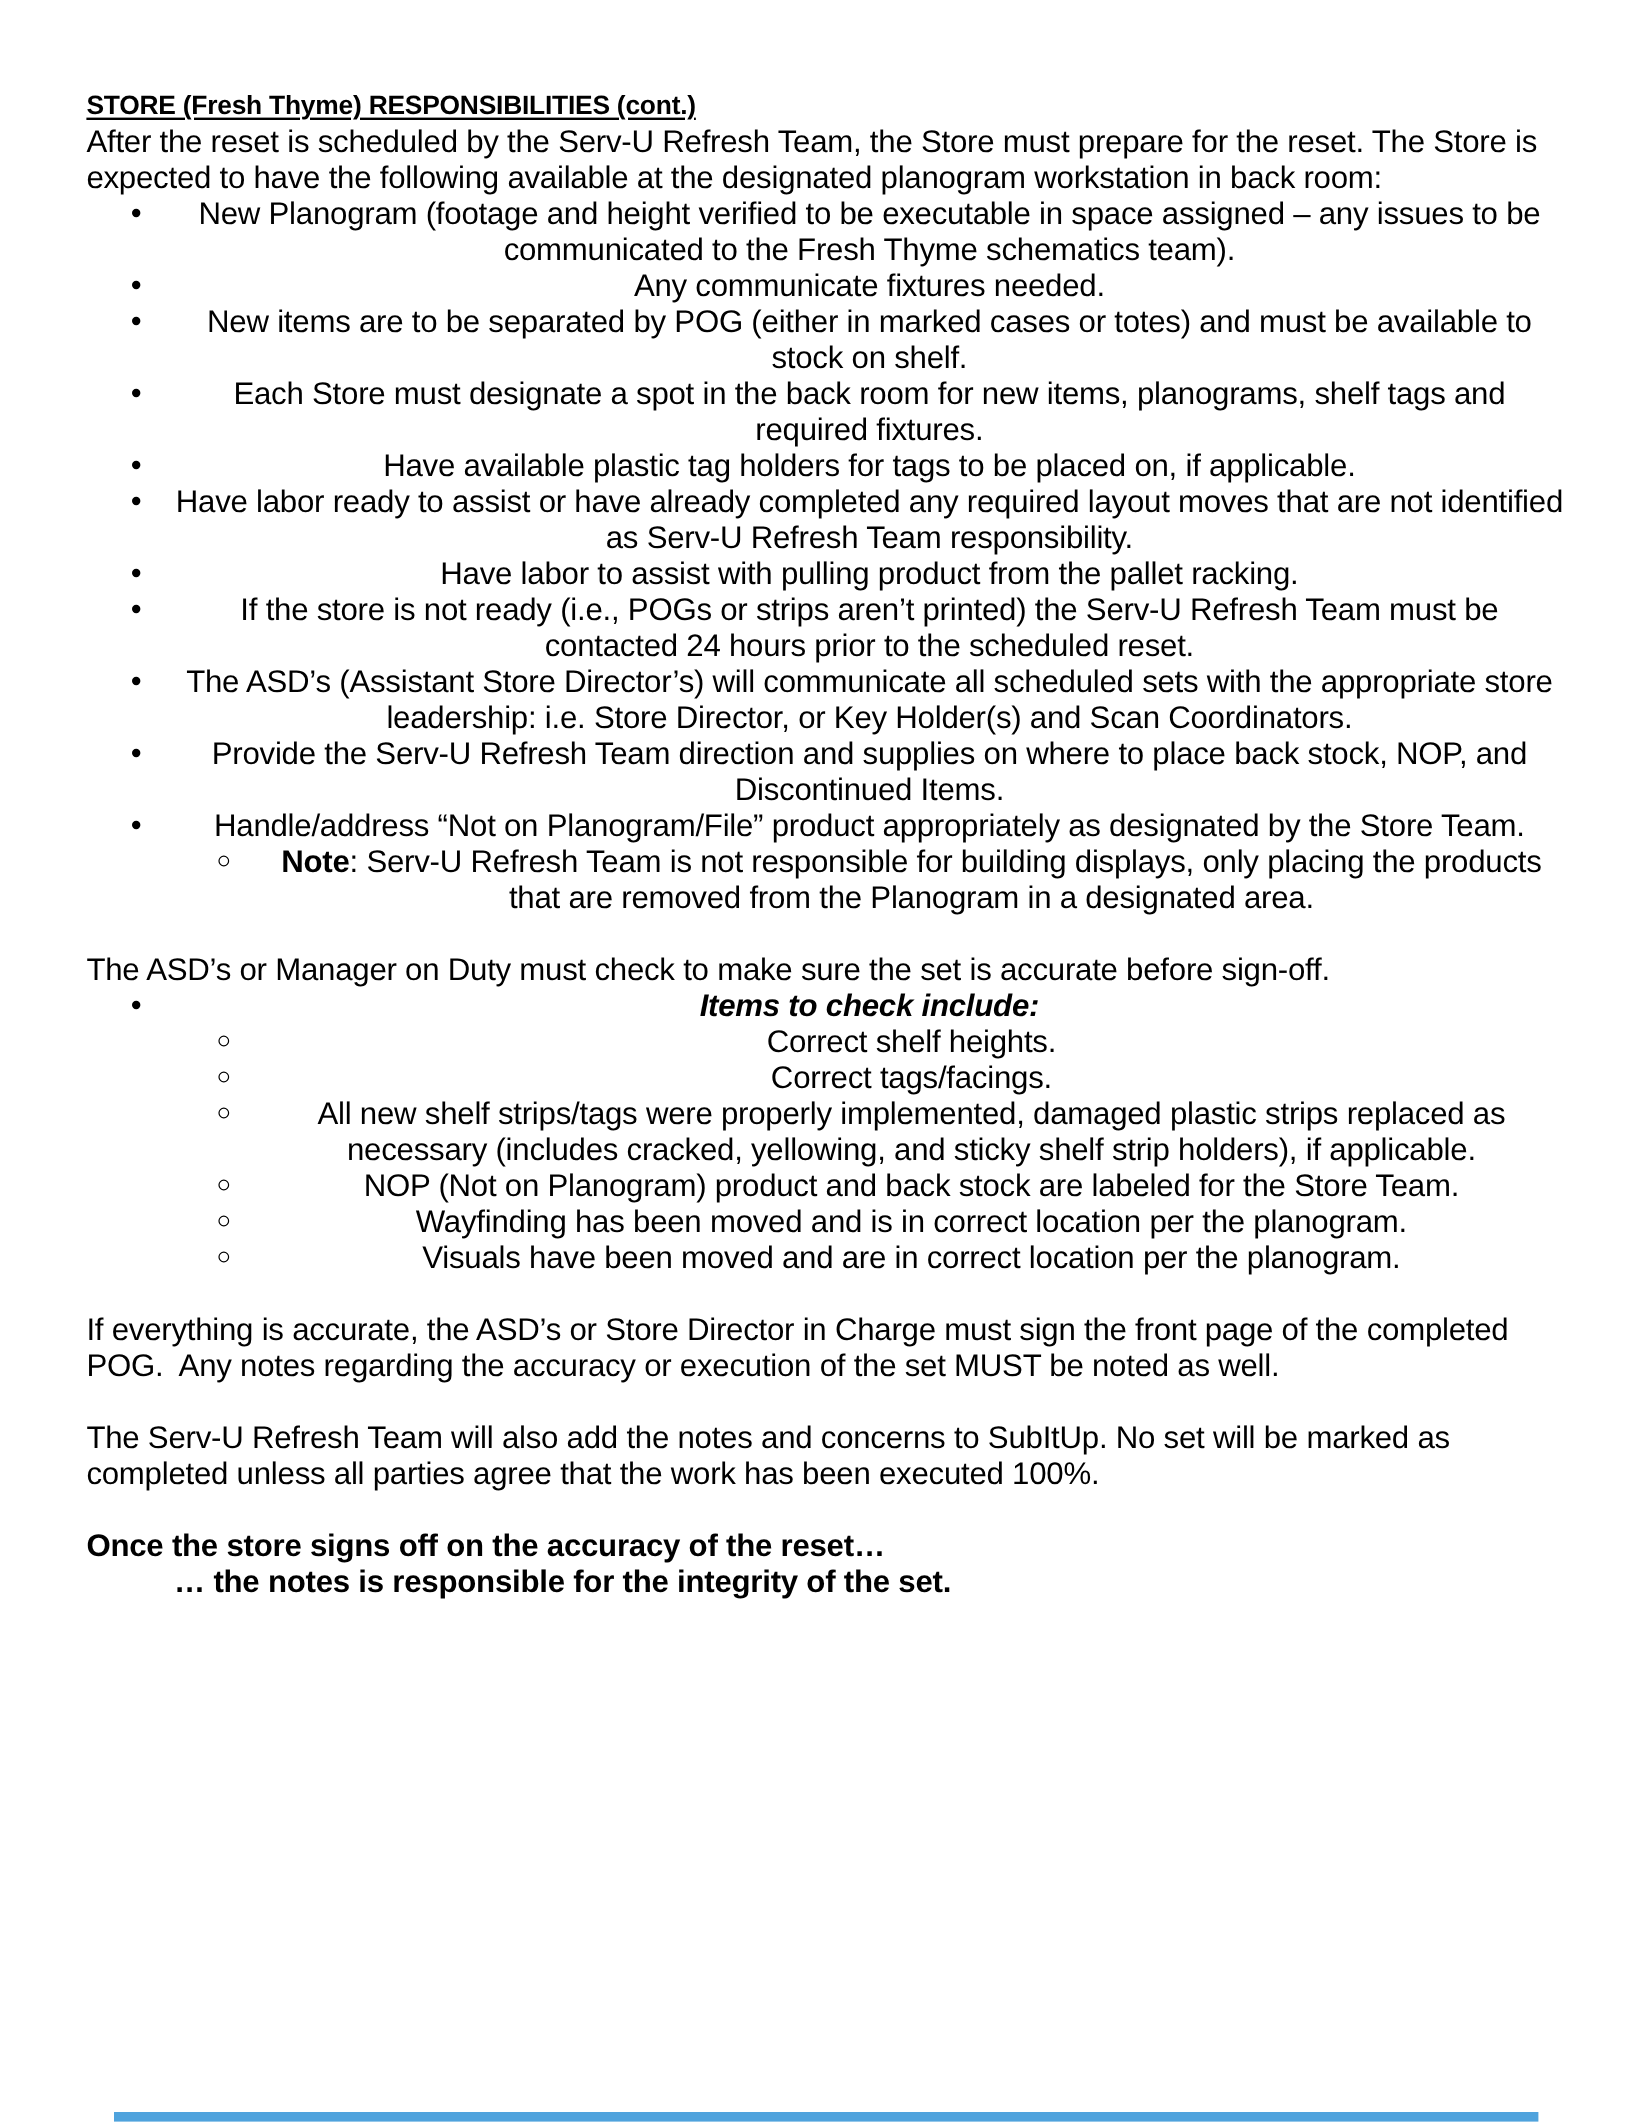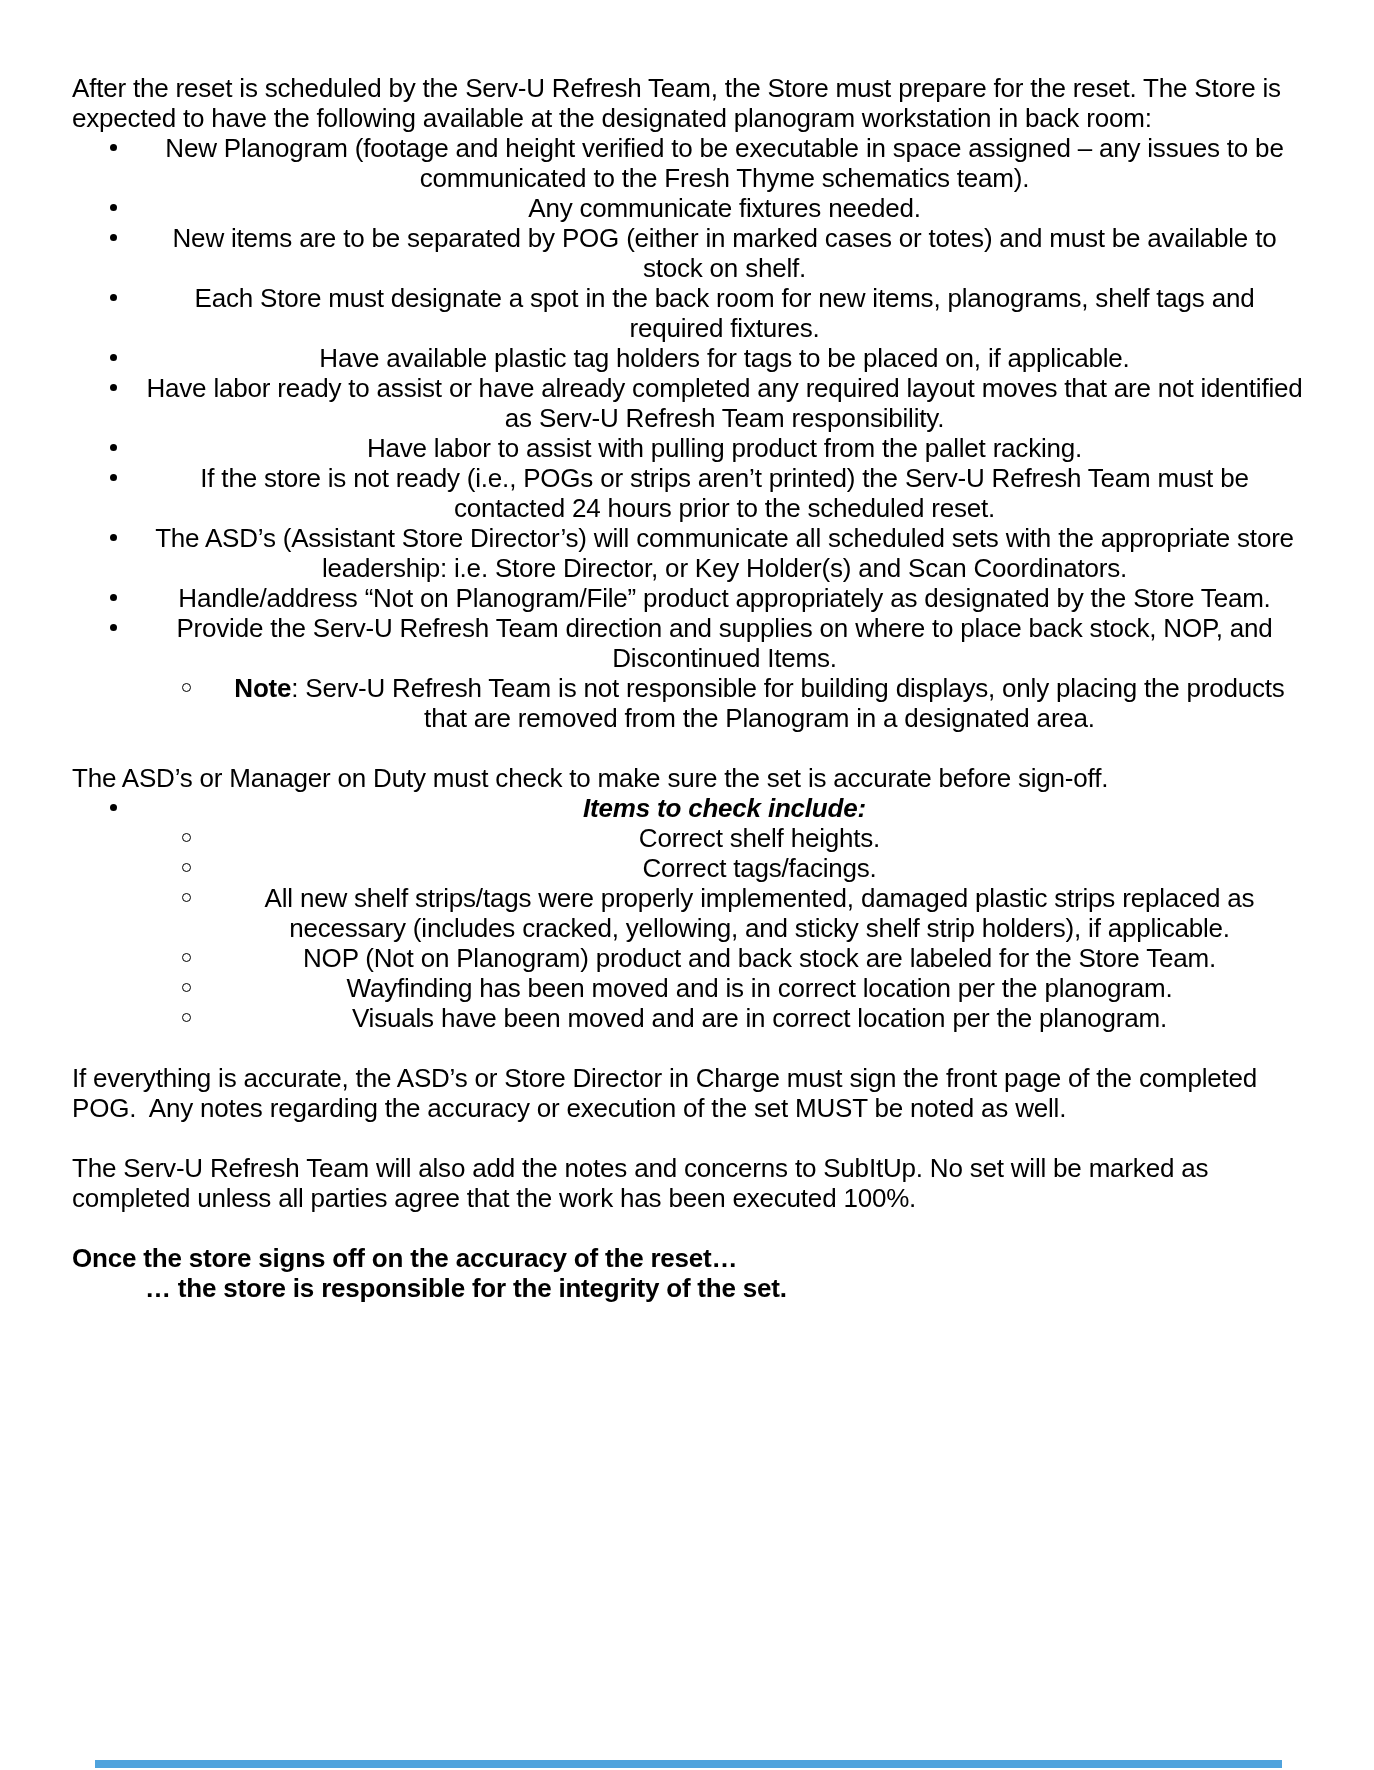--- a/index.html
+++ b/index.html
@@ -81,20 +81,21 @@
     right: 92px;
     bottom: 2px;
     height: 8px;
   }
 </style>
 </head>
 <body>
 
 <div class="page">
 
+  <div class="heading">STORE (Fresh Thyme) RESPONSIBILITIES (cont.)</div>
 
   <p class="para doc-text">After the reset is scheduled by the Serv-U Refresh Team, the Store must prepare for the reset. The Store is expected to have the following available at the designated planogram workstation in back room:</p>
 
   <div>
     <div class="bullet-row doc-text">
       <span class="l1-marker"><span class="dot"></span></span>
       <span class="bullet-text">New Planogram (footage and height verified to be executable in space assigned – any issues to be communicated to the Fresh Thyme schematics team).</span>
     </div>
     <div class="bullet-row doc-text">
       <span class="l1-marker"><span class="dot"></span></span>
@@ -123,25 +124,25 @@
     <div class="bullet-row doc-text">
       <span class="l1-marker"><span class="dot"></span></span>
       <span class="bullet-text">If the store is not ready (i.e., POGs or strips aren’t printed) the Serv-U Refresh Team must be contacted 24 hours prior to the scheduled reset.</span>
     </div>
     <div class="bullet-row doc-text">
       <span class="l1-marker"><span class="dot"></span></span>
       <span class="bullet-text">The ASD’s (Assistant Store Director’s) will communicate all scheduled sets with the appropriate store leadership: i.e. Store Director, or Key Holder(s) and Scan Coordinators.</span>
     </div>
     <div class="bullet-row doc-text">
       <span class="l1-marker"><span class="dot"></span></span>
-      <span class="bullet-text">Handle/address “Not on Planogram/File” product appropriately as designated by the Store Team.</span>
+      <span class="bullet-text">Provide the Serv-U Refresh Team direction and supplies on where to place back stock, NOP, and Discontinued Items.</span>
     </div>
     <div class="bullet-row doc-text">
       <span class="l1-marker"><span class="dot"></span></span>
-      <span class="bullet-text">Provide the Serv-U Refresh Team direction and supplies on where to place back stock, NOP, and Discontinued Items.</span>
+      <span class="bullet-text">Handle/address “Not on Planogram/File” product appropriately as designated by the Store Team.</span>
     </div>
     <div class="bullet-row doc-text">
       <span class="l2-marker"><span class="circle"></span></span>
       <span class="bullet-text"><span class="bold">Note</span><span>: Serv-U Refresh Team is not responsible for building displays, only placing the products that are removed from the Planogram in a designated area.</span></span>
     </div>
   </div>
 
   <p class="para doc-text spacer-top">The ASD’s or Manager on Duty must check to make sure the set is accurate before sign-off.</p>
 
   <div class="bullet-row doc-text">
@@ -174,17 +175,17 @@
       <span class="l2-marker"><span class="circle"></span></span>
       <span class="bullet-text">Visuals have been moved and are in correct location per the planogram.</span>
     </div>
   </div>
 
   <p class="para doc-text spacer-top">If everything is accurate, the ASD’s or Store Director in Charge must sign the front page of the completed POG.  Any notes regarding the accuracy or execution of the set MUST be noted as well.</p>
 
   <p class="para doc-text spacer-top">The Serv-U Refresh Team will also add the notes and concerns to SubItUp. No set will be marked as completed unless all parties agree that the work has been executed 100%.</p>
 
   <p class="para doc-text spacer-top bold">Once the store signs off on the accuracy of the reset…</p>
-  <p class="para doc-text bold closing-indent">… the store is responsible for the integrity of the set.</p>
+  <p class="para doc-text bold closing-indent">… the notes is responsible for the integrity of the set.</p>
 
   <div class="bottom-bar" style="background-color: rgb(79, 163, 221);"></div>
 
 </div>
 
 </body></html>

